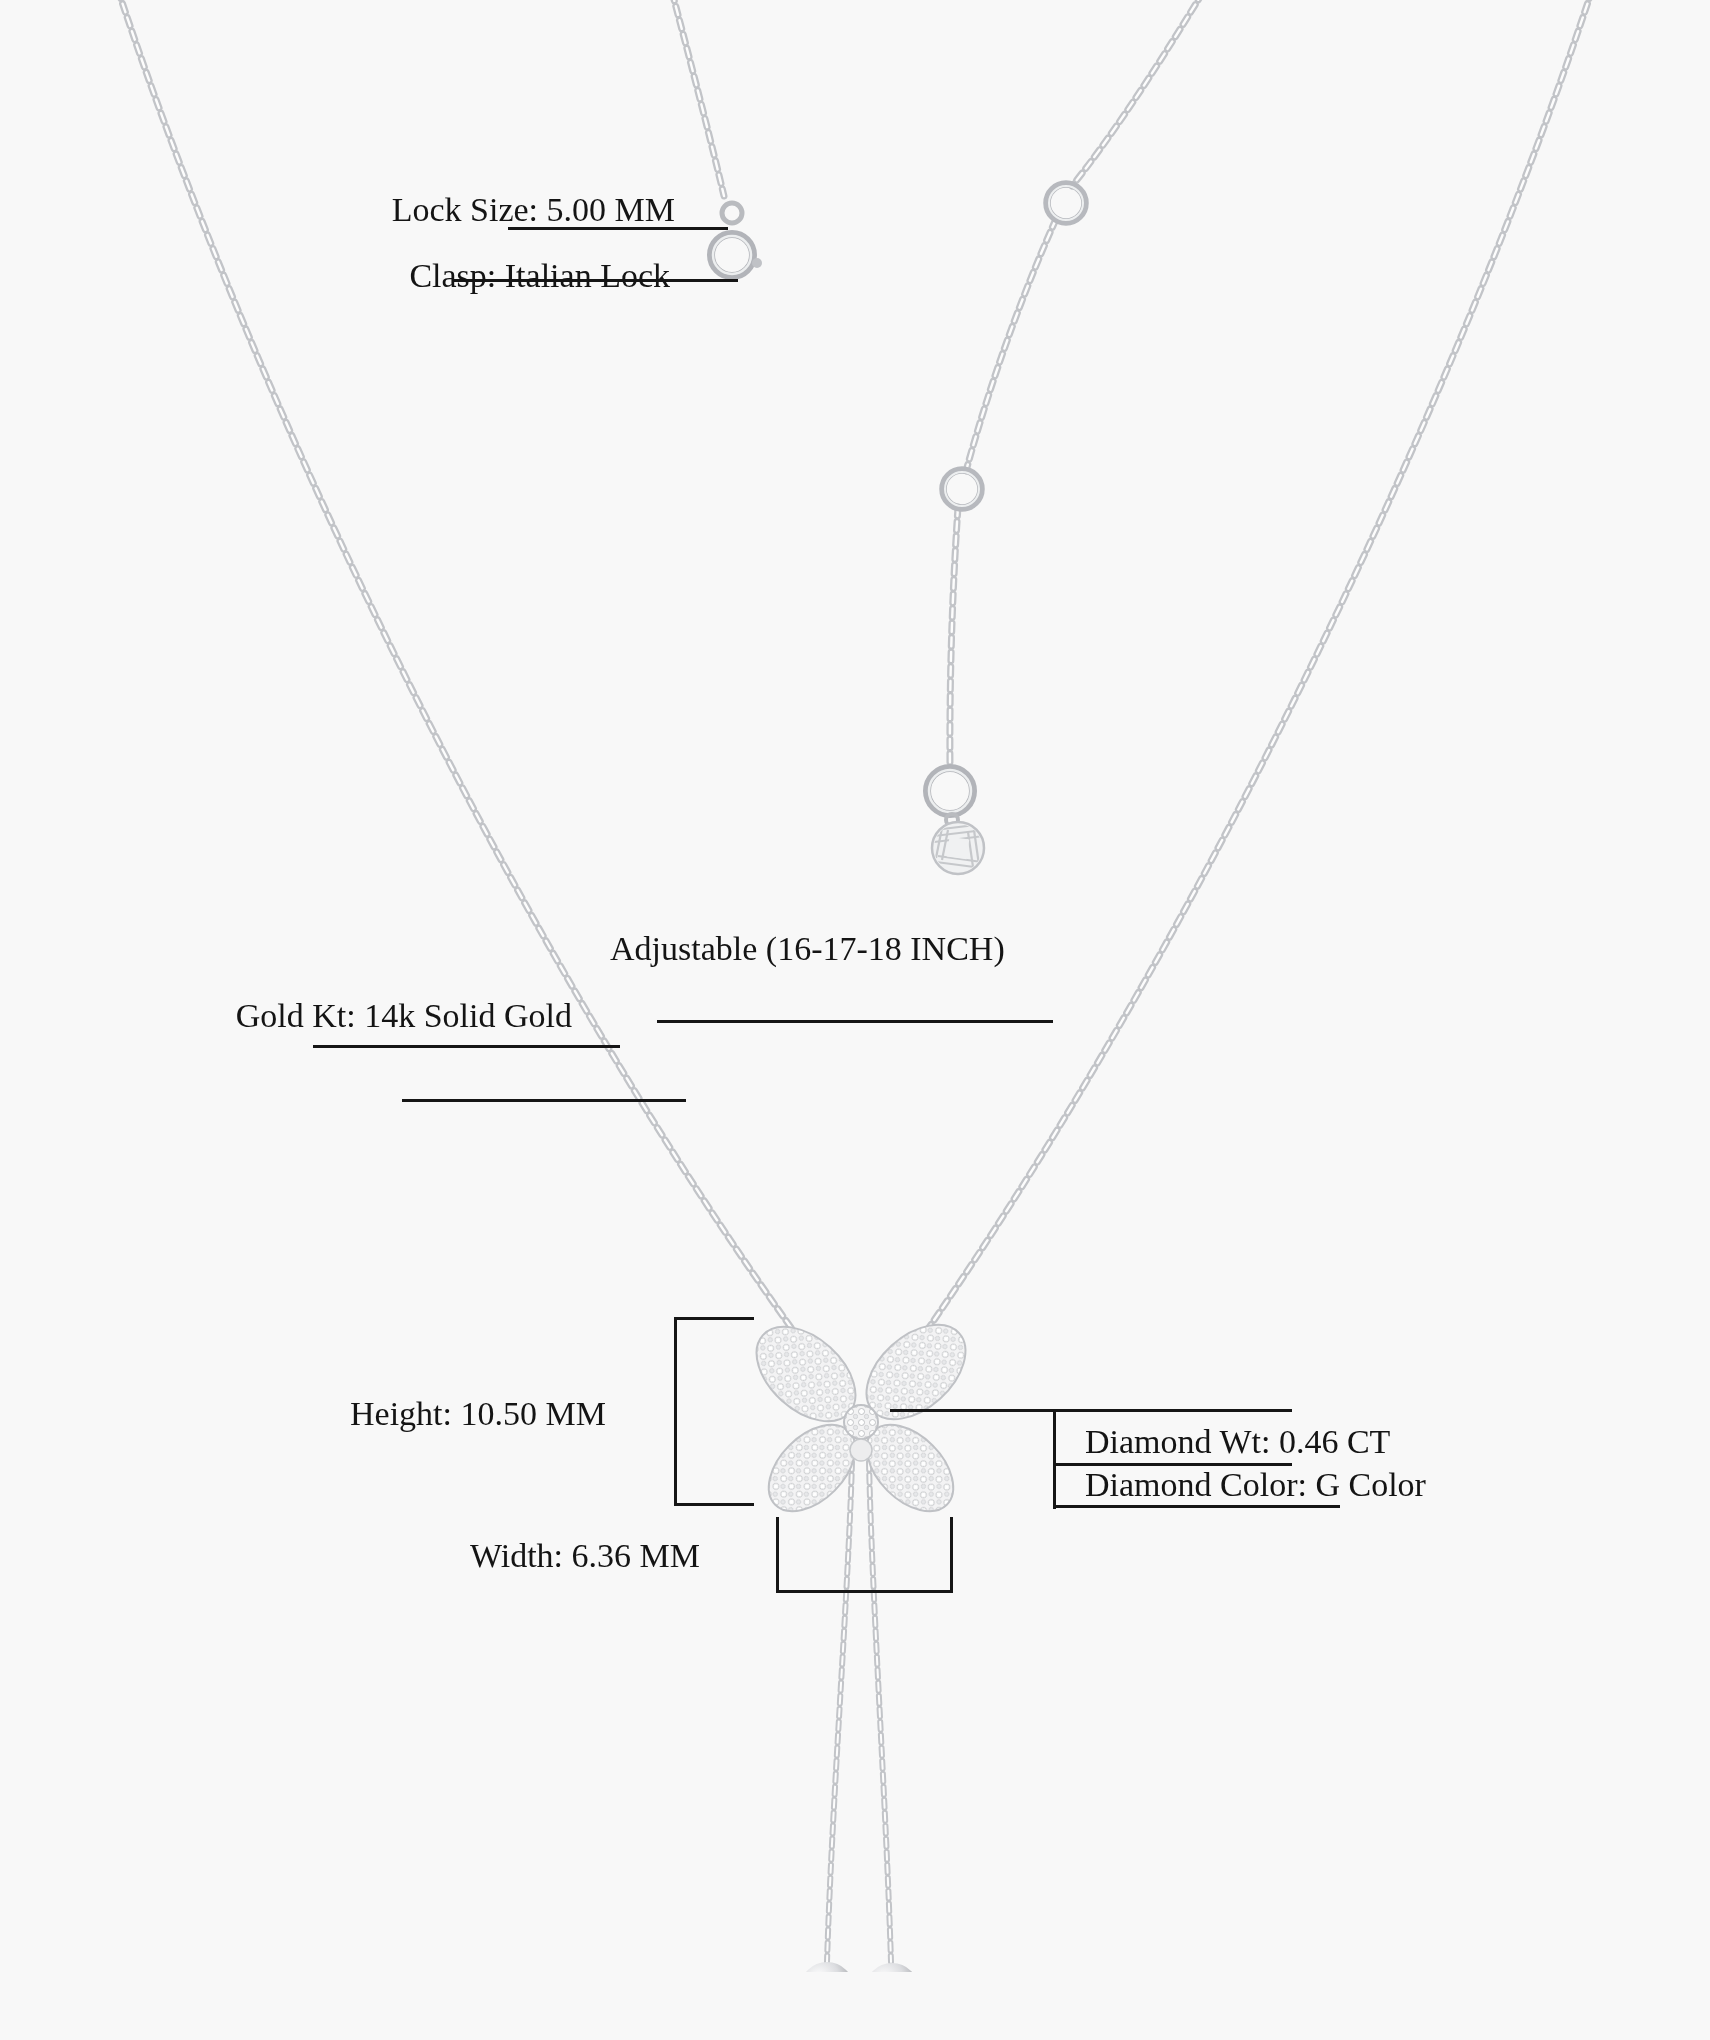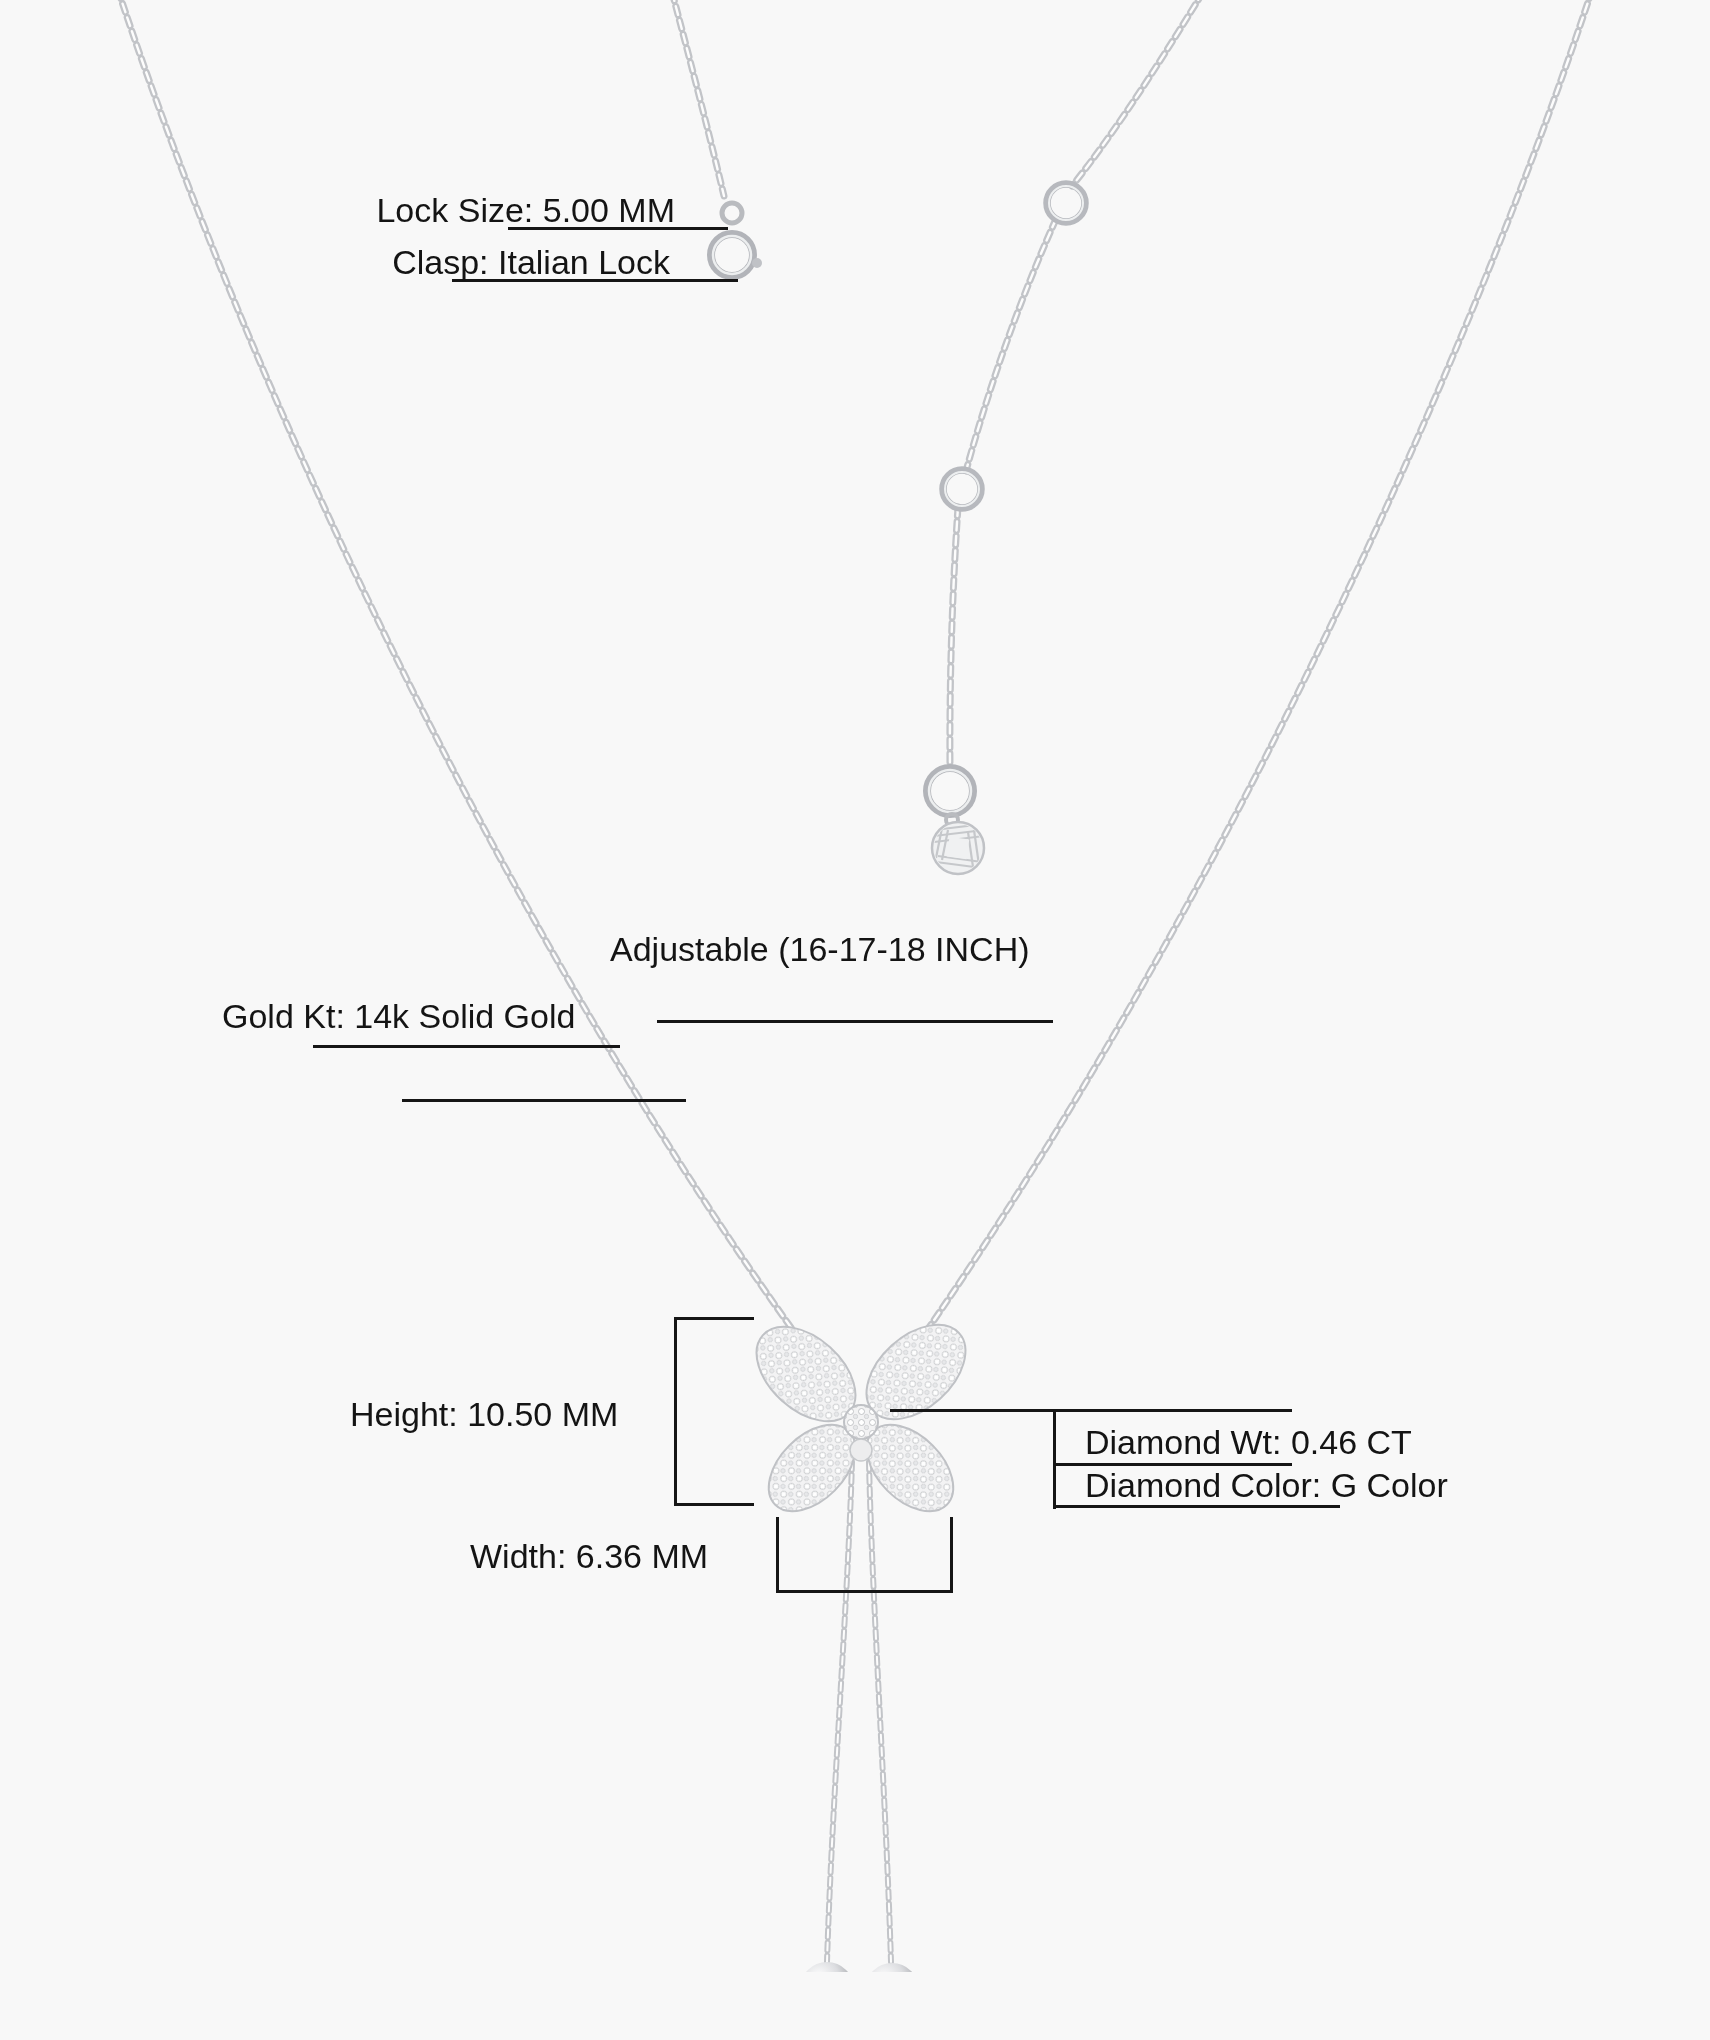--- a/index.html
+++ b/index.html
@@ -1,20 +1,20 @@
 <!DOCTYPE html>
 <html><head>
 <meta charset="utf-8">
 <style>
   html,body{margin:0;padding:0;background:#f8f8f8;}
   .canvas{
     position:relative;
     width:1710px;height:1972px;
     background:#f8f8f8;
-    font-family:Liberation Sans, sans-serif;
+    font-family:Liberation Serif, serif;
     overflow:hidden;
   }
   .art{position:absolute;left:0;top:0;}
   .lbl{
     position:absolute;
     font-size:34px;
     line-height:1.2;
     color:#141414;
     white-space:nowrap;
   }
@@ -145,21 +145,21 @@
   <div class="aline" style="left:776px;top:1590px;width:177px;height:3px;"></div>
 
   <div class="aline" style="left:890px;top:1409px;width:402px;height:3px;"></div>
   <div class="aline" style="left:1053px;top:1409px;width:3px;height:100px;"></div>
   <div class="aline" style="left:1053px;top:1463px;width:239px;height:3px;"></div>
   <div class="aline" style="left:1053px;top:1505px;width:287px;height:3px;"></div>
 
   <div class="lbl r" style="left:325px;top:190px;width:350px;">
     <span>Lock Size: 5.00 MM</span>
   </div>
-  <div class="lbl r" style="left:320px;top:242px;width:350px;">
+  <div class="lbl r" style="left:320px;top:256px;width:350px;">
     <span>Clasp: Italian Lock</span>
   </div>
 
   <div class="lbl c" style="left:610px;top:929px;width:500px;">
     <span>Adjustable (16-17-18 INCH)</span>
   </div>
 
   <div class="lbl r" style="left:222px;top:996px;width:350px;">
     <span>Gold Kt: 14k Solid Gold</span>
   </div>

